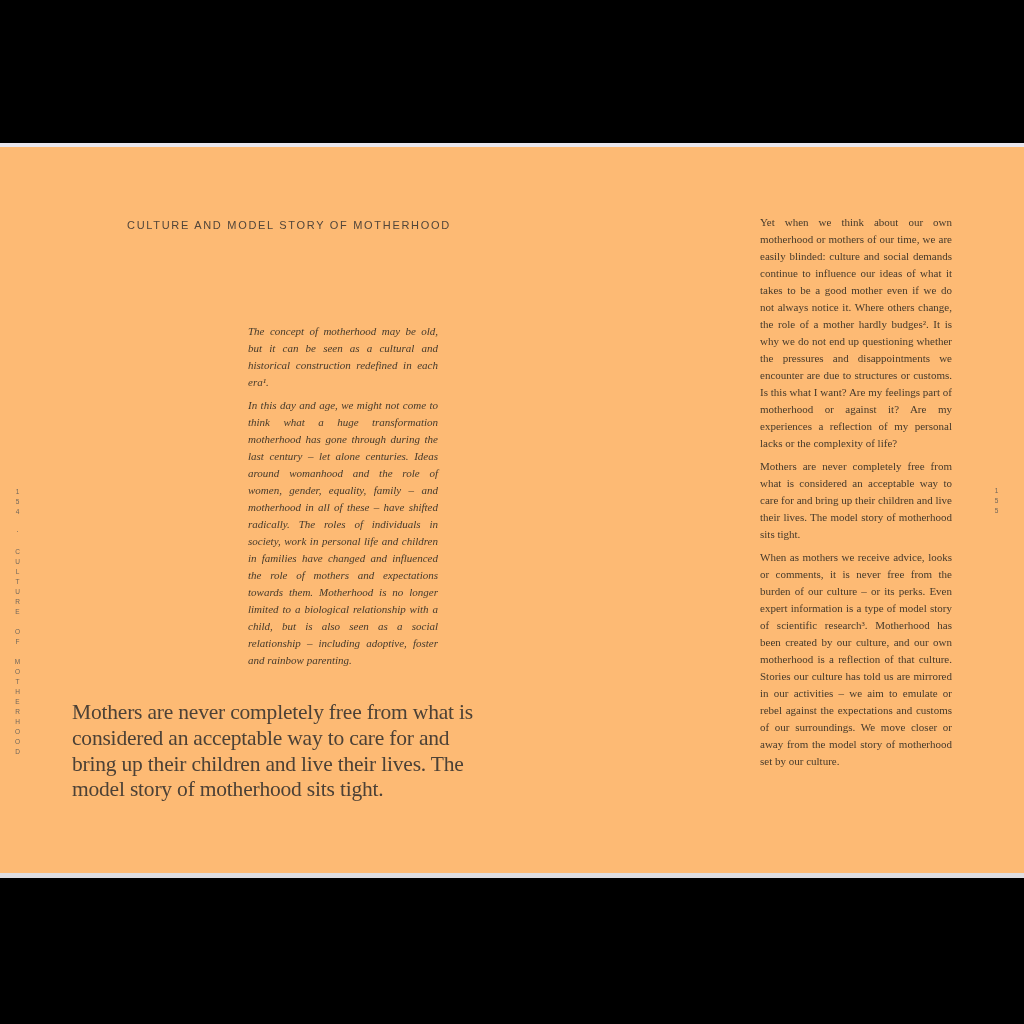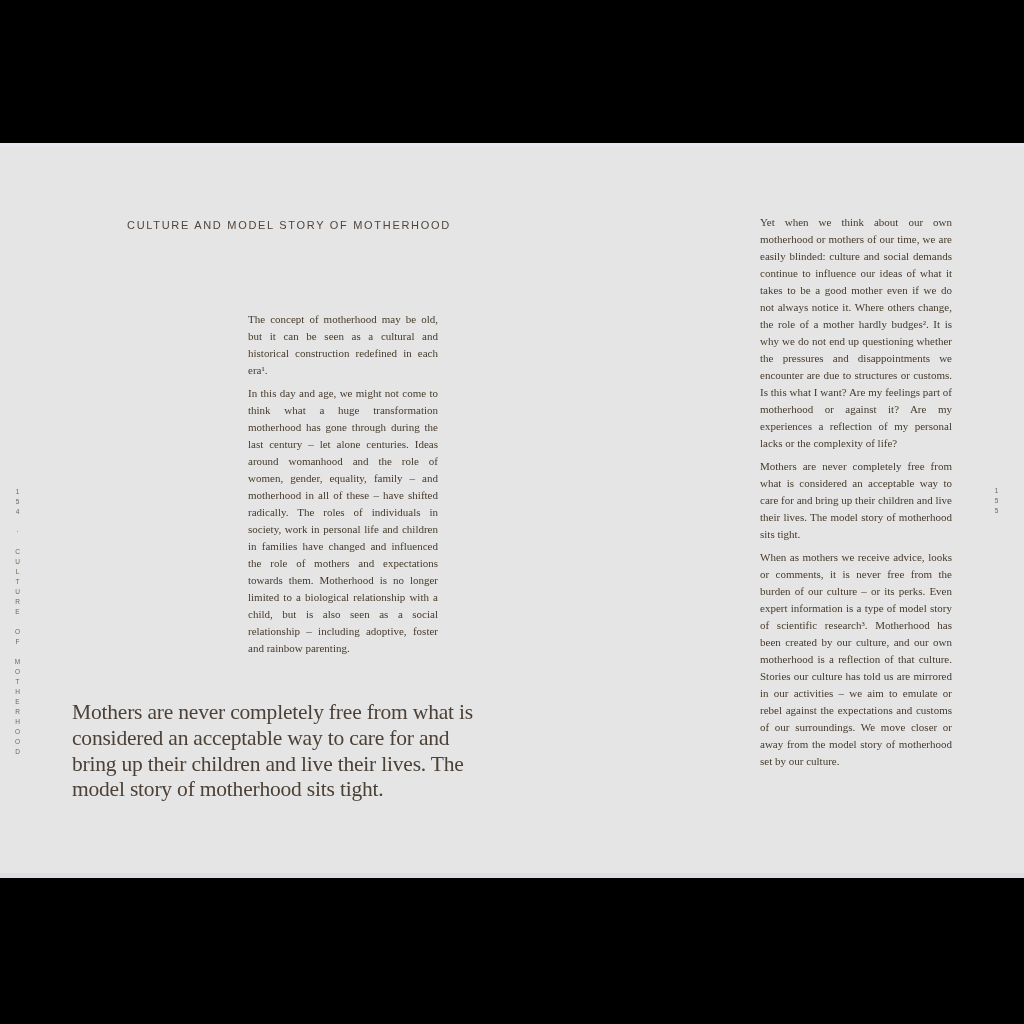--- a/index.html
+++ b/index.html
@@ -14,21 +14,21 @@
     background: #000;
     overflow: hidden;
     font-family: "Liberation Serif", serif;
   }
   .spread {
     position: absolute;
     left: 0;
     top: 143px;
     width: 1024px;
     height: 735px;
-    background: #e5e5e5;
+    background: #fdba74;
     border-top: 4px solid #e9e6ed;
     border-bottom: 5px solid #dedde1;
     box-sizing: border-box;
   }
   .chapter-header {
     position: absolute;
     left: 127px;
     top: 72px;
     margin: 0;
     font-family: "Liberation Sans", sans-serif;
@@ -43,22 +43,23 @@
     color: #463a2b;
     font-size: 11px;
     line-height: 17px;
     text-align: justify;
   }
   .body-col p {
     margin: 0 0 6px 0;
   }
   .left-col {
     left: 248px;
-    top: 164px;
+    top: 176px;
     width: 190px;
+    font-style: italic;
   }
   .right-col {
     left: 760px;
     top: 67px;
     width: 192px;
   }
   .pull-quote {
     position: absolute;
     left: 72px;
     top: 553px;

